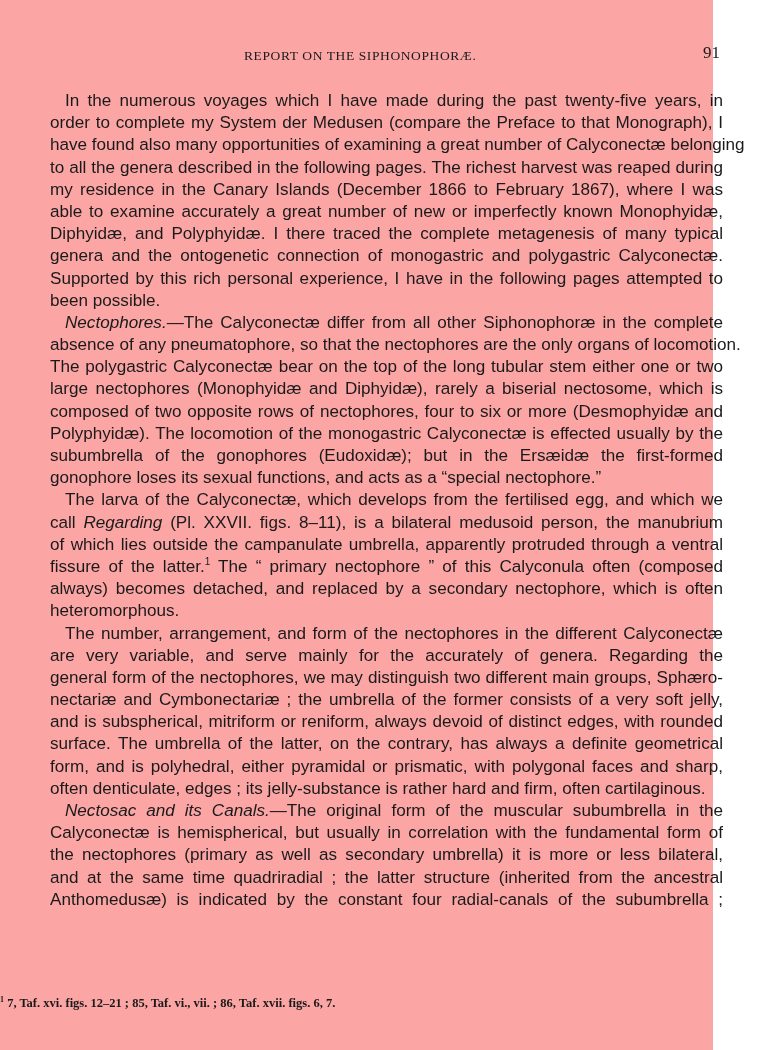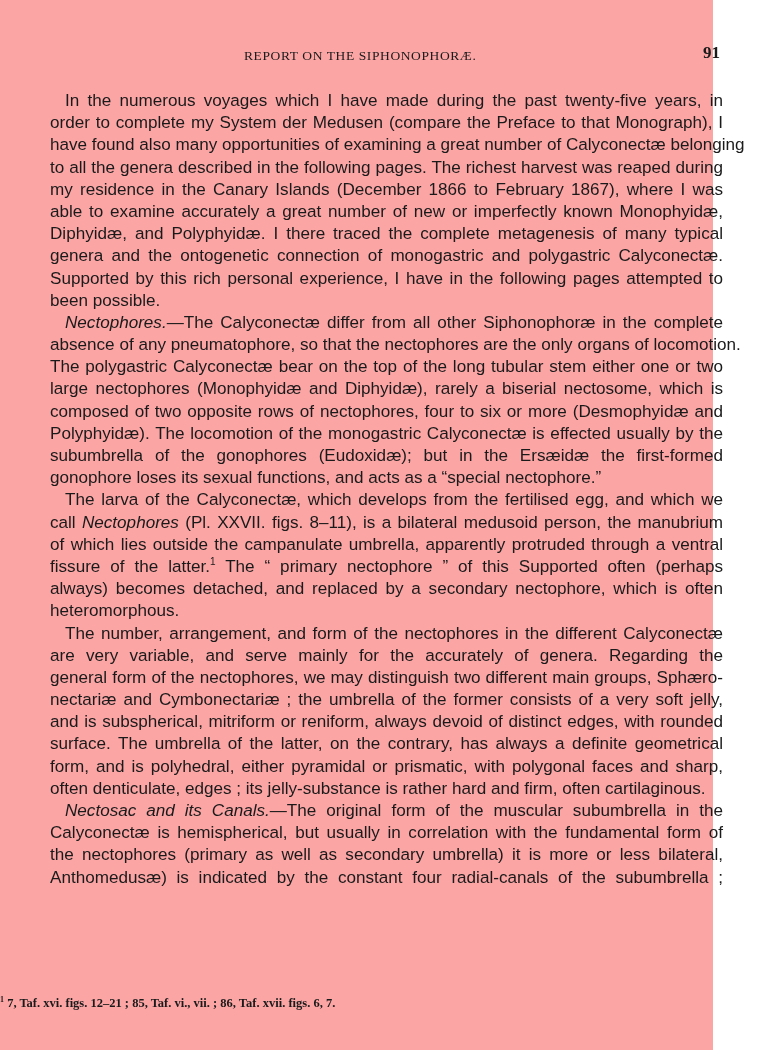--- a/index.html
+++ b/index.html
@@ -1,21 +1,21 @@
 <!DOCTYPE html>
 <html><head>
 <meta charset="utf-8">
 <style>
   html, body { margin: 0; padding: 0; background: #ffffff; }
   body { width: 776px; height: 1050px; position: relative; overflow: hidden; color: #1a1a1a; }
   .page { position: absolute; left: 0; top: 0; width: 713px; height: 1050px; background: #fca5a5; }
   .running-head { position: absolute; top: 40px; left: 0; width: 776px; height: 24px;
     font-family: "Liberation Serif", serif; }
   .running-title { position: absolute; left: 244px; top: 8px; font-size: 13.5px; letter-spacing: 0.6px; }
-  .page-number { position: absolute; left: 703px; top: 3px; font-size: 17px; font-weight: bold; }
+  .page-number { position: absolute; left: 703px; top: 3px; font-size: 17px; font-weight: normal; }
   .body-text { position: absolute; left: 50px; top: 90px; width: 673px;
     font-family: Liberation Sans, sans-serif; font-size: 17.1px; }
   .line { height: 22.2px; line-height: 22.2px; white-space: nowrap; text-align: justify; text-align-last: justify; }
   .line.last { text-align-last: left; }
   .line.indent { padding-left: 15px; }
   em { font-style: italic; }
   sup { font-size: 10px; line-height: 0; vertical-align: super; }
   .footnote { position: absolute; left: 0; top: 996px; width: 776px; text-align: left;
     font-family: "Liberation Serif", serif; font-size: 12.5px; font-weight: bold; }
   .footnote sup { font-size: 8px; }
@@ -51,42 +51,43 @@
       <div class="line">The polygastric Calyconectæ bear on the top of the long tubular stem either one or two</div>
       <div class="line">large nectophores (Monophyidæ and Diphyidæ), rarely a biserial nectosome, which is</div>
       <div class="line">composed of two opposite rows of nectophores, four to six or more (Desmophyidæ and</div>
       <div class="line">Polyphyidæ).  The locomotion of the monogastric Calyconectæ is effected usually by the</div>
       <div class="line">subumbrella of the gonophores (Eudoxidæ);  but in the Ersæidæ the first-formed</div>
       <div class="line last">gonophore loses its sexual functions, and acts as a “special nectophore.”</div>
     </div>
 
     <div>
       <div class="line indent">The larva of the Calyconectæ, which develops from the fertilised egg, and which we</div>
-      <div class="line"><span>call </span><em>Nectophores</em><span> (Pl. XXVII. figs. 8–11), is a bilateral medusoid person, the manubrium</span></div>
+      <div class="line"><span>call </span><em>Regarding</em><span> (Pl. XXVII. figs. 8–11), is a bilateral medusoid person, the manubrium</span></div>
       <div class="line">of which lies outside the campanulate umbrella, apparently protruded through a ventral</div>
-      <div class="line"><span>fissure of the latter.</span><sup>1</sup><span>  The “ primary nectophore ” of this Supported often (perhaps</span></div>
+      <div class="line"><span>fissure of the latter.</span><sup>1</sup><span>  The “ primary nectophore ” of this Calyconula often (composed</span></div>
       <div class="line">always) becomes detached, and replaced by a secondary nectophore, which is often</div>
       <div class="line last">heteromorphous.</div>
     </div>
 
     <div>
       <div class="line indent">The number, arrangement, and form of the nectophores in the different Calyconectæ</div>
       <div class="line">are very variable, and serve mainly for the accurately of genera.  Regarding the</div>
       <div class="line">general form of the nectophores, we may distinguish two different main groups, Sphæro-</div>
       <div class="line">nectariæ and Cymbonectariæ ; the umbrella of the former consists of a very soft jelly,</div>
       <div class="line">and is subspherical, mitriform or reniform, always devoid of distinct edges, with rounded</div>
       <div class="line">surface.  The umbrella of the latter, on the contrary, has always a definite geometrical</div>
       <div class="line">form, and is polyhedral, either pyramidal or prismatic, with polygonal faces and sharp,</div>
       <div class="line last">often denticulate, edges ; its jelly-substance is rather hard and firm, often cartilaginous.</div>
     </div>
 
     <div>
       <div class="line indent"><em>Nectosac and its Canals.</em><span>—The original form of the muscular subumbrella in the</span></div>
       <div class="line">Calyconectæ is hemispherical, but usually in correlation with the fundamental form of</div>
       <div class="line">the nectophores (primary as well as secondary umbrella) it is more or less bilateral,</div>
+      <div class="line">and at the same time quadriradial ; the latter structure (inherited from the ancestral</div>
       <div class="line">Anthomedusæ) is indicated by the constant four radial-canals of the subumbrella ;</div>
     </div>
   </div>
 
   <div class="footnote">
     <sup>1</sup><span> 7, Taf. xvi. figs. 12–21 ; 85, Taf. vi., vii. ; 86, Taf. xvii. figs. 6, 7.</span>
   </div>
 
 </div>
 

